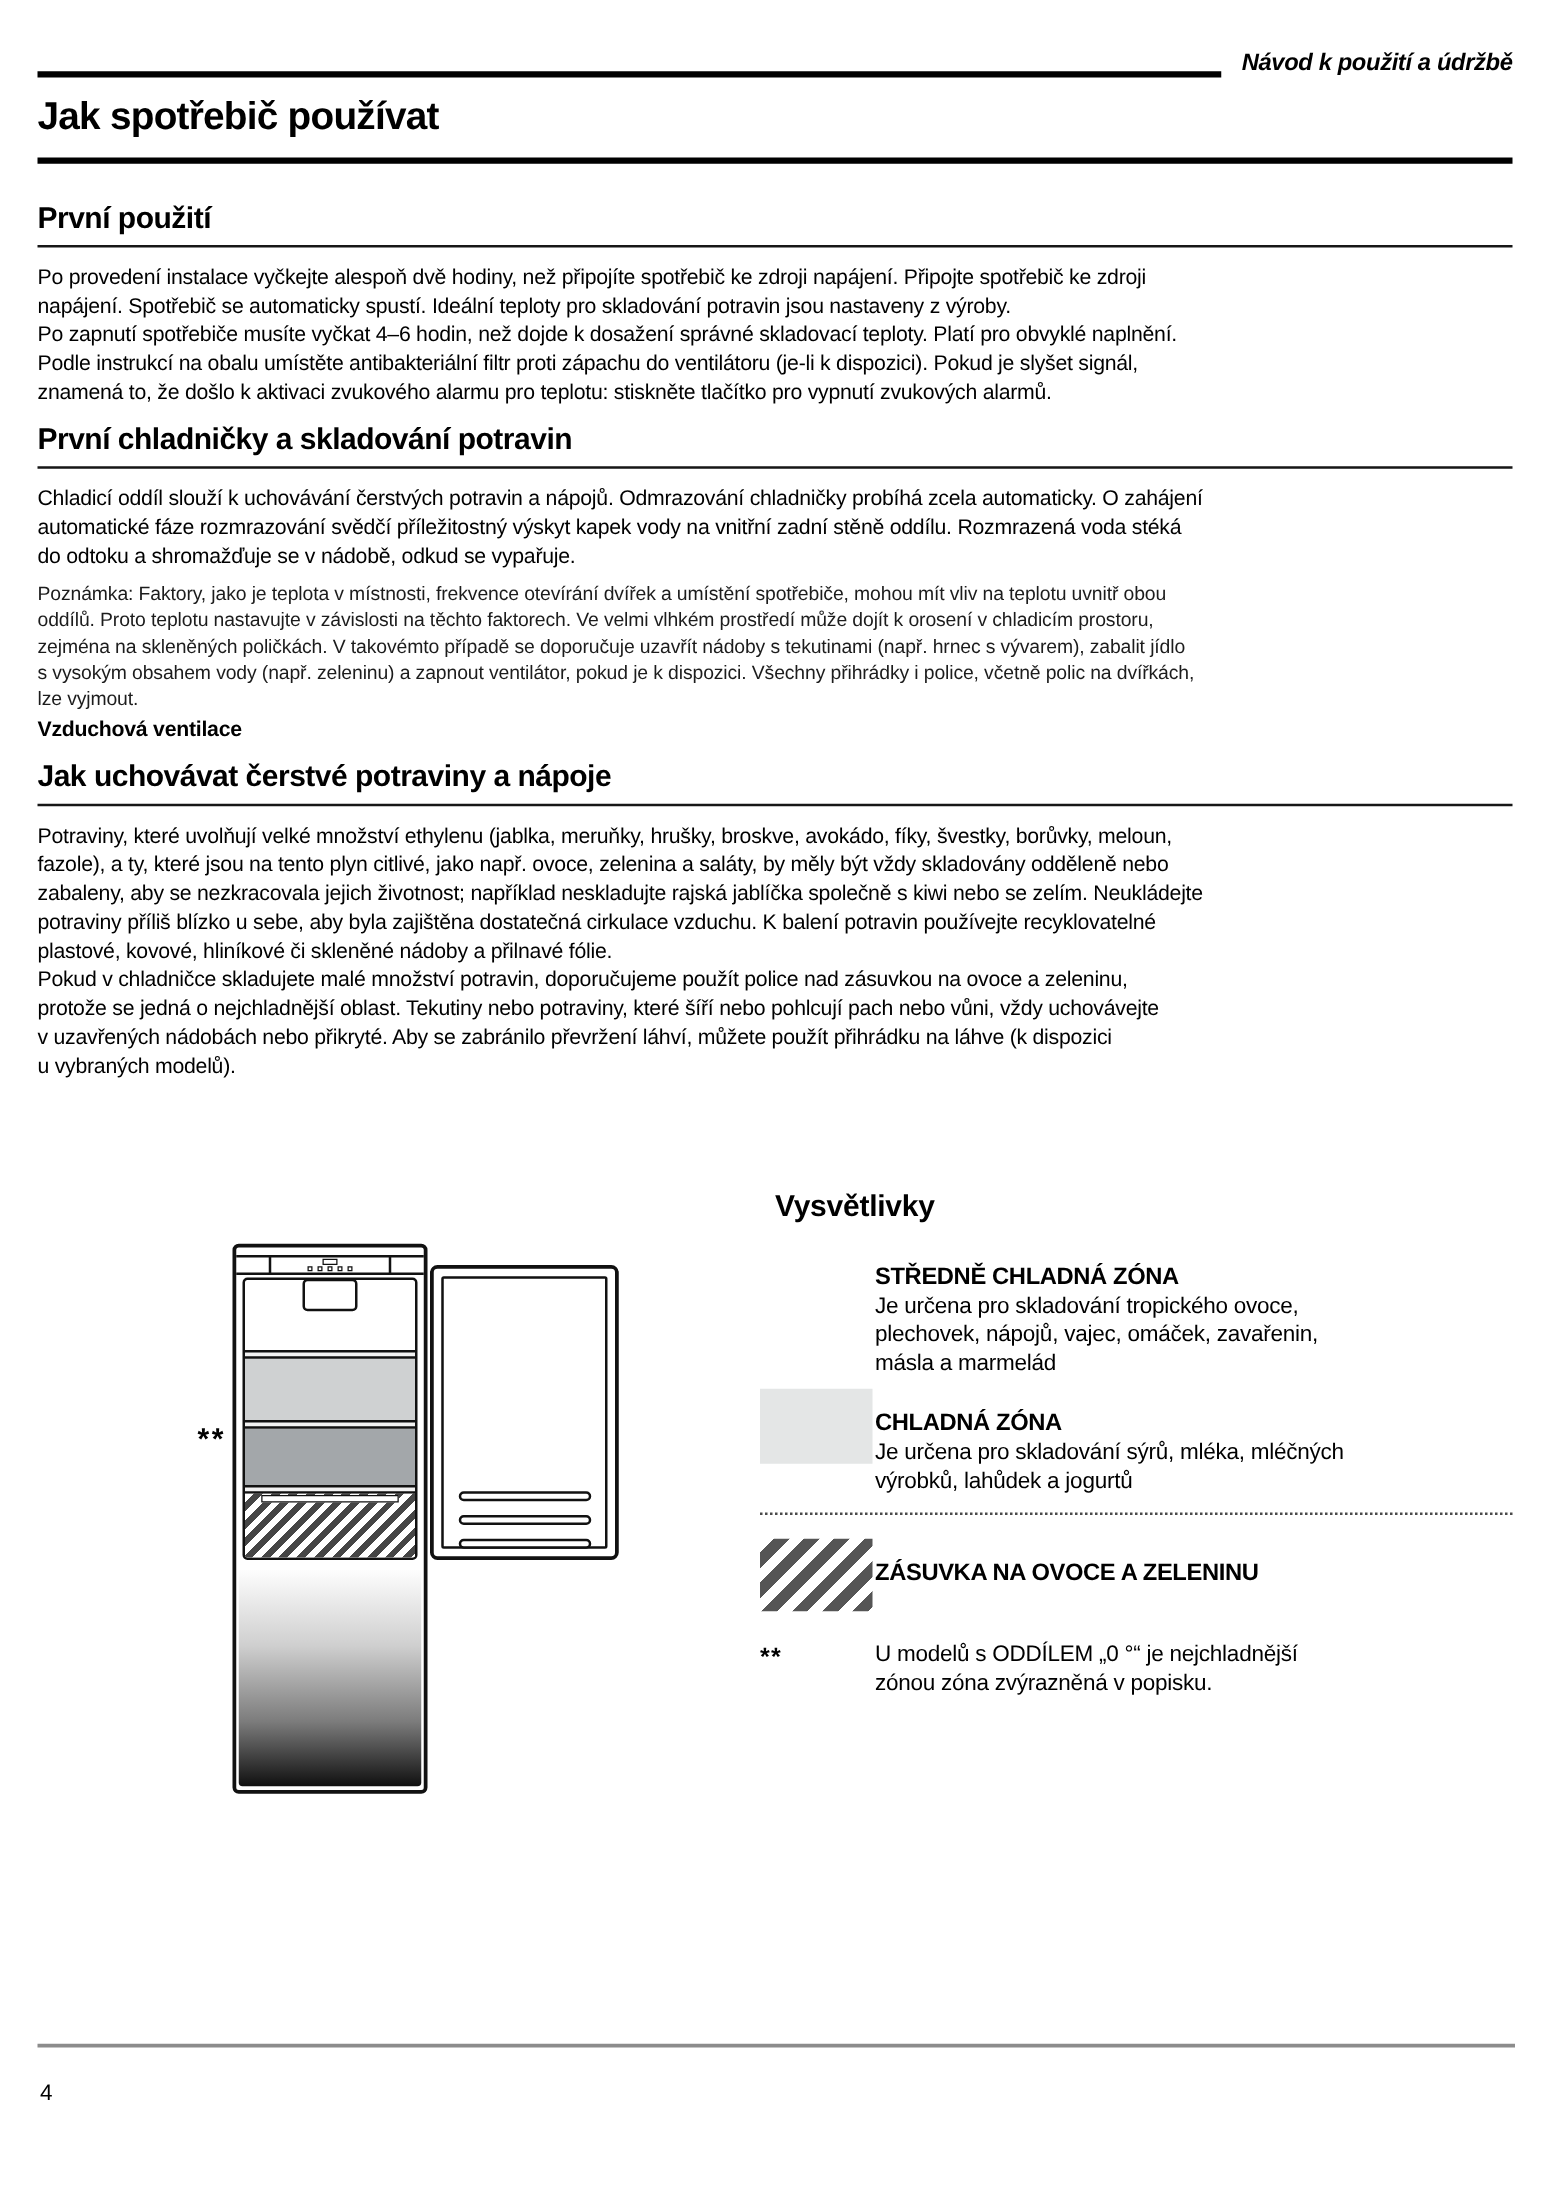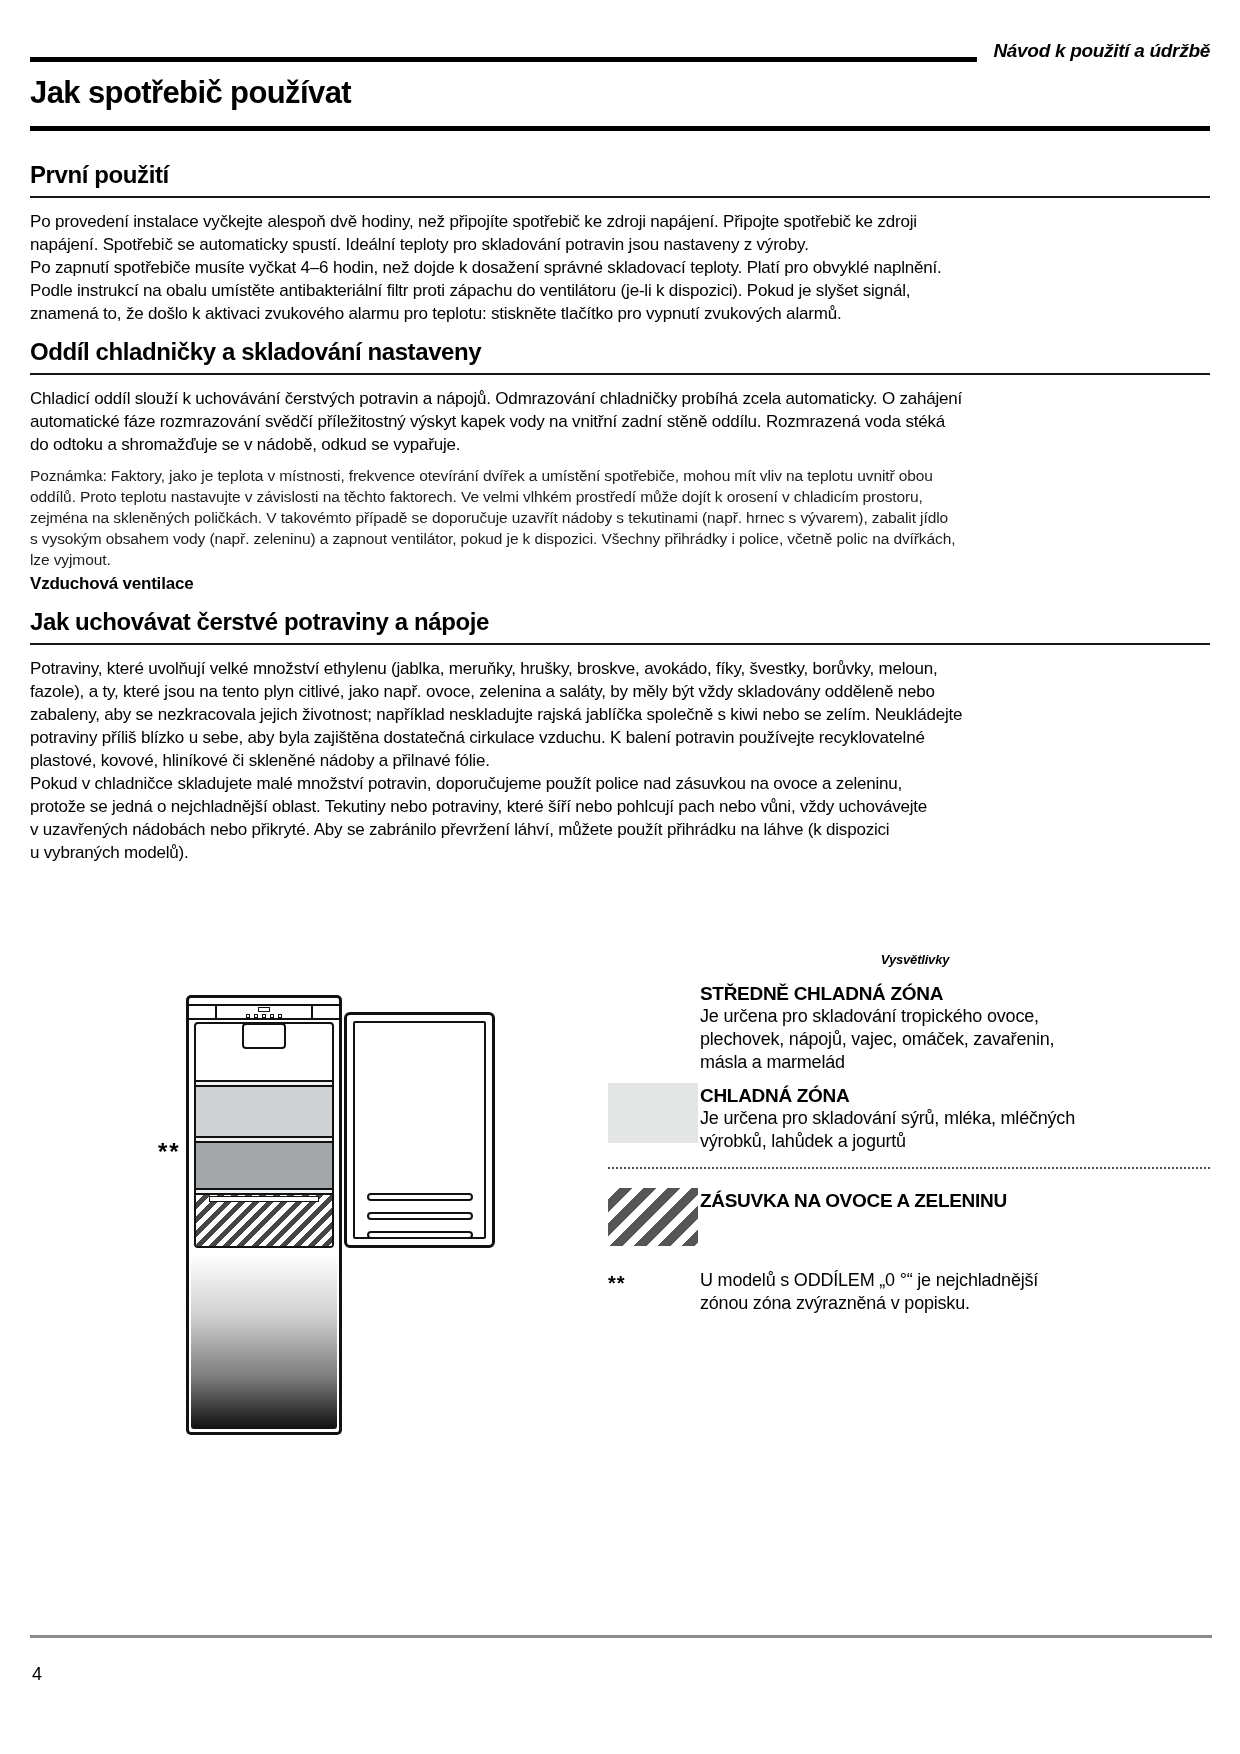--- a/index.html
+++ b/index.html
@@ -64,29 +64,29 @@
   .door { position:absolute; left:314px; top:72px; width:151px; height:236px;
     border:3px solid #111; border-radius:6px; background:#fff; }
   .door-inner { position:absolute; left:6px; right:6px; top:6px; bottom:6px;
     border:2px solid #111; border-radius:2px; }
   .slot { position:absolute; left:20px; width:106px; height:8px; background:#fff;
     border:2px solid #111; border-radius:5px; }
   .slot.slot1 { top:178px; } .slot.slot2 { top:197px; } .slot.slot3 { top:216px; }
 
   
   .legend { flex:1; padding-top:12px; padding-left:18px; }
-  .lg-heading { font-size:13px; font-weight:bold; font-style:italic; margin-left:12px;
-    margin-bottom:14px; letter-spacing:-0.2px;text-align:center; }
+  .lg-heading { font-size:24px; font-weight:bold; margin-left:12px;
+    margin-bottom:14px; letter-spacing:-0.2px; }
   .lg-row { display:flex; margin-bottom:9px; }
   .lg-swcell { width:92px; flex-shrink:0; }
   .lg-swatch { width:90px; height:60px; }
   .lg-swatch.h62 { height:62px; }
   .lg-swatch.hatch { height:58px;
     background:repeating-linear-gradient(135deg,#fff 0 8px,#555 8px 17px); }
-  .lg-title { font-size:19px; font-weight:bold; line-height:23px; letter-spacing:-0.3px; margin-top:1px; }
+  .lg-title { font-size:19px; font-weight:bold; line-height:23px; letter-spacing:-0.3px; margin-top:16px; }
   .lg-desc { font-size:18px; line-height:23px; letter-spacing:-0.2px; white-space:pre-line; }
   .lg-divider { border-top:2px dotted #4a4a4a; margin:14px 0 19px 0; }
   .lg-marker { font-size:20px; font-weight:bold; margin-top:3px; letter-spacing:1px; }
   .lg-foot { margin-top:23px; }
 
   .footer-rule { position:absolute; left:30px; right:28px; top:1635px; height:3px; background:#8c8c8c; }
   .page-number { position:absolute; left:32px; top:1664px; font-size:18px; }
 </style>
 </head>
 <body>
@@ -104,21 +104,21 @@
     <h2 class="sec-title">První použití</h2>
     <div class="sec-rule"></div>
     <p class="body-text">Po provedení instalace vyčkejte alespoň dvě hodiny, než připojíte spotřebič ke zdroji napájení. Připojte spotřebič ke zdroji
 napájení. Spotřebič se automaticky spustí. Ideální teploty pro skladování potravin jsou nastaveny z výroby.
 Po zapnutí spotřebiče musíte vyčkat 4–6 hodin, než dojde k dosažení správné skladovací teploty. Platí pro obvyklé naplnění.
 Podle instrukcí na obalu umístěte antibakteriální filtr proti zápachu do ventilátoru (je-li k dispozici). Pokud je slyšet signál,
 znamená to, že došlo k aktivaci zvukového alarmu pro teplotu: stiskněte tlačítko pro vypnutí zvukových alarmů.</p>
   </section>
 
   <section>
-    <h2 class="sec-title mt">Oddíl chladničky a skladování nastaveny</h2>
+    <h2 class="sec-title mt">První chladničky a skladování potravin</h2>
     <div class="sec-rule"></div>
     <p class="body-text">Chladicí oddíl slouží k uchovávání čerstvých potravin a nápojů. Odmrazování chladničky probíhá zcela automaticky. O zahájení
 automatické fáze rozmrazování svědčí příležitostný výskyt kapek vody na vnitřní zadní stěně oddílu. Rozmrazená voda stéká
 do odtoku a shromažďuje se v nádobě, odkud se vypařuje.</p>
     <p class="note-text">Poznámka: Faktory, jako je teplota v místnosti, frekvence otevírání dvířek a umístění spotřebiče, mohou mít vliv na teplotu uvnitř obou
 oddílů. Proto teplotu nastavujte v závislosti na těchto faktorech. Ve velmi vlhkém prostředí může dojít k orosení v chladicím prostoru,
 zejména na skleněných poličkách. V takovémto případě se doporučuje uzavřít nádoby s tekutinami (např. hrnec s vývarem), zabalit jídlo
 s vysokým obsahem vody (např. zeleninu) a zapnout ventilátor, pokud je k dispozici. Všechny přihrádky i police, včetně polic na dvířkách,
 lze vyjmout.</p>
     <h3 class="subhead">Vzduchová ventilace</h3>

